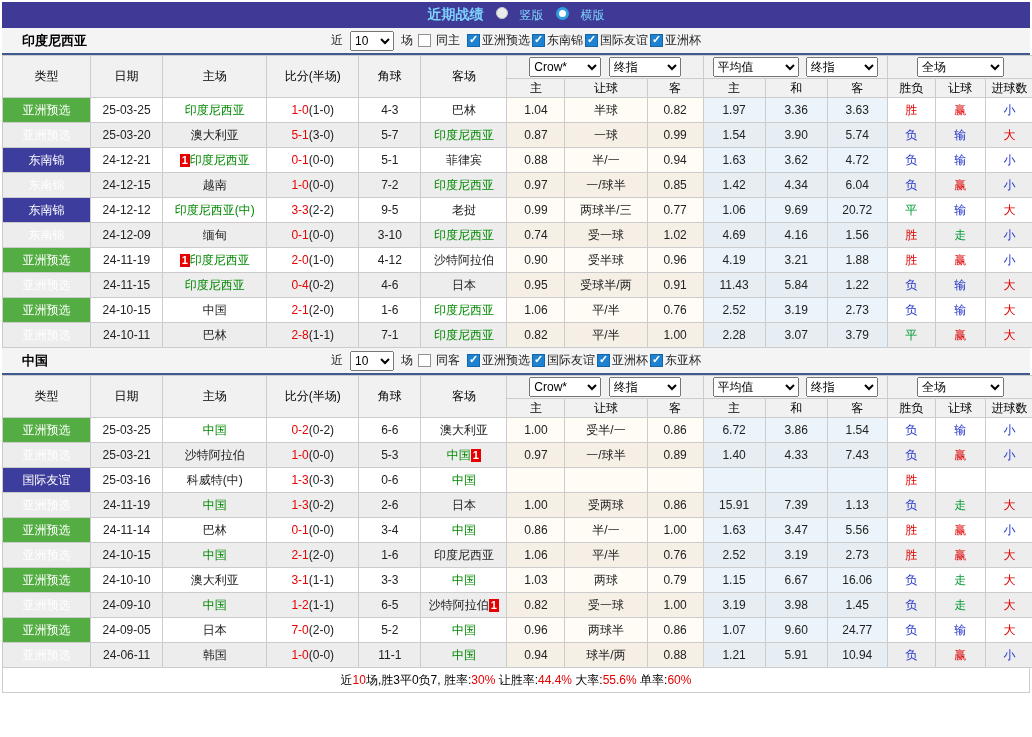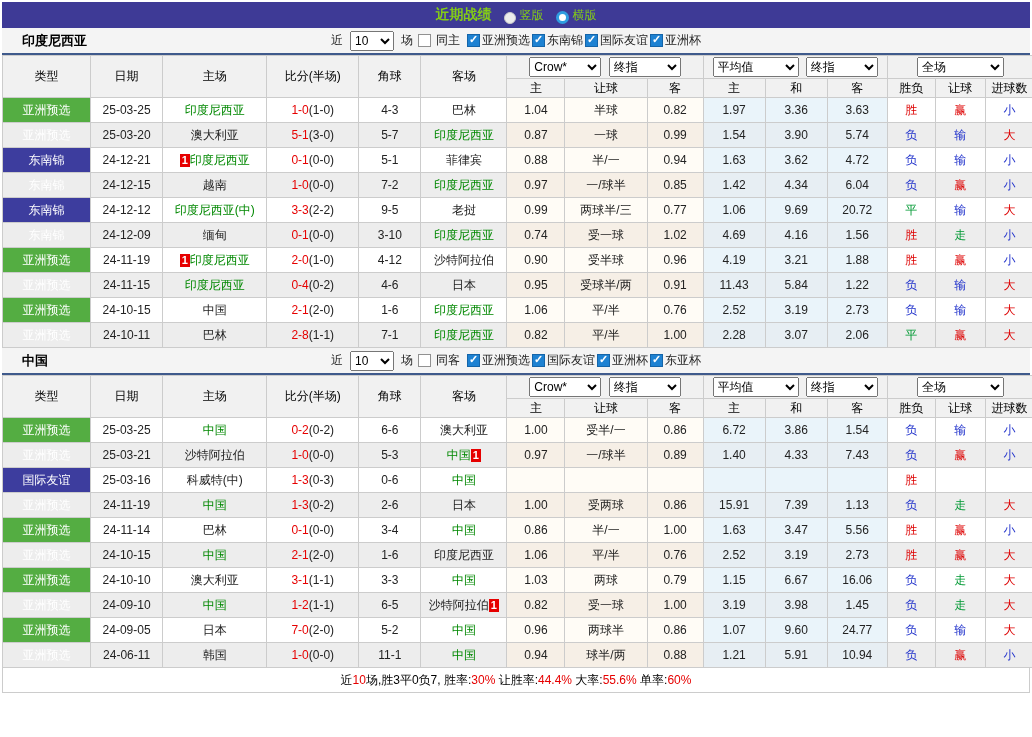--- a/index.html
+++ b/index.html
@@ -1,20 +1,20 @@
 <!DOCTYPE html>
 <html><head>
 <meta charset="utf-8">
 <style>
   *{box-sizing:border-box}
   html,body{margin:0;padding:0}
   body{width:1032px;background:#fff;font-family:"Liberation Sans",sans-serif;font-size:12px;color:#222;padding:2px 2px 0}
-  .titlebar{height:26px;background:#3e3a96;color:#84cc16;display:flex;align-items:center;justify-content:center;gap:12px}
+  .titlebar{height:26px;background:#3e3a96;color:#7dd3fc;display:flex;align-items:center;justify-content:center;gap:12px}
   .titlebar .title{font-weight:bold;font-size:14px}
-  .radio-lbl{display:inline-flex;align-items:flex-end;gap:4px;cursor:pointer}
+  .radio-lbl{display:inline-flex;align-items:flex-start;gap:12px;cursor:pointer}
   .radio{display:inline-block;border-radius:50%}
   .radio.sel{width:12px;height:12px;background:#ececec;border:1px solid #c9c9c9}
   .radio.unsel{width:13px;height:13px;background:#fff;border:3px solid #2f9de0}
   .filterbar{position:relative;height:27px;background:#f4f4f4;border-bottom:2px solid #3f5a8c;display:flex;align-items:center;justify-content:center;gap:5px}
   .filterbar .team{position:absolute;left:20px;font-weight:bold;font-size:13px;color:#000}
   .lg{display:inline-flex;align-items:center;gap:2px;margin-left:2px;cursor:pointer}
   .cb{display:inline-block;width:13px;height:13px;border:1px solid #919191;background:#fff;vertical-align:-2px;cursor:pointer;position:relative}
   .cb.on{background:#1e82d2;border-color:#1565a9}
   .cb.on::after{content:"\2713";position:absolute;left:1px;top:-2px;color:#fff;font-size:11px;font-weight:bold}
   select{font-size:12px;height:20px;font-family:inherit;margin:0 2px}
@@ -285,21 +285,21 @@
           <td>24-10-11</td>
           <td><span>巴林</span></td>
           <td><span class="score-red">2-8</span><span>(1-1)</span></td>
           <td>7-1</td>
           <td><span class="t-green">印度尼西亚</span></td>
           <td class="c-odds">0.82</td>
           <td class="c-odds">平/半</td>
           <td class="c-odds">1.00</td>
           <td class="c-avg">2.28</td>
           <td class="c-avg">3.07</td>
-          <td class="c-avg">2.06</td>
+          <td class="c-avg">3.79</td>
           <td><span class="res-g">平</span></td>
           <td><span class="res-r">赢</span></td>
           <td><span class="res-r">大</span></td>
         </tr>
       </tbody>
   </table>
 </section>
 
 <section>
   <div class="filterbar">

